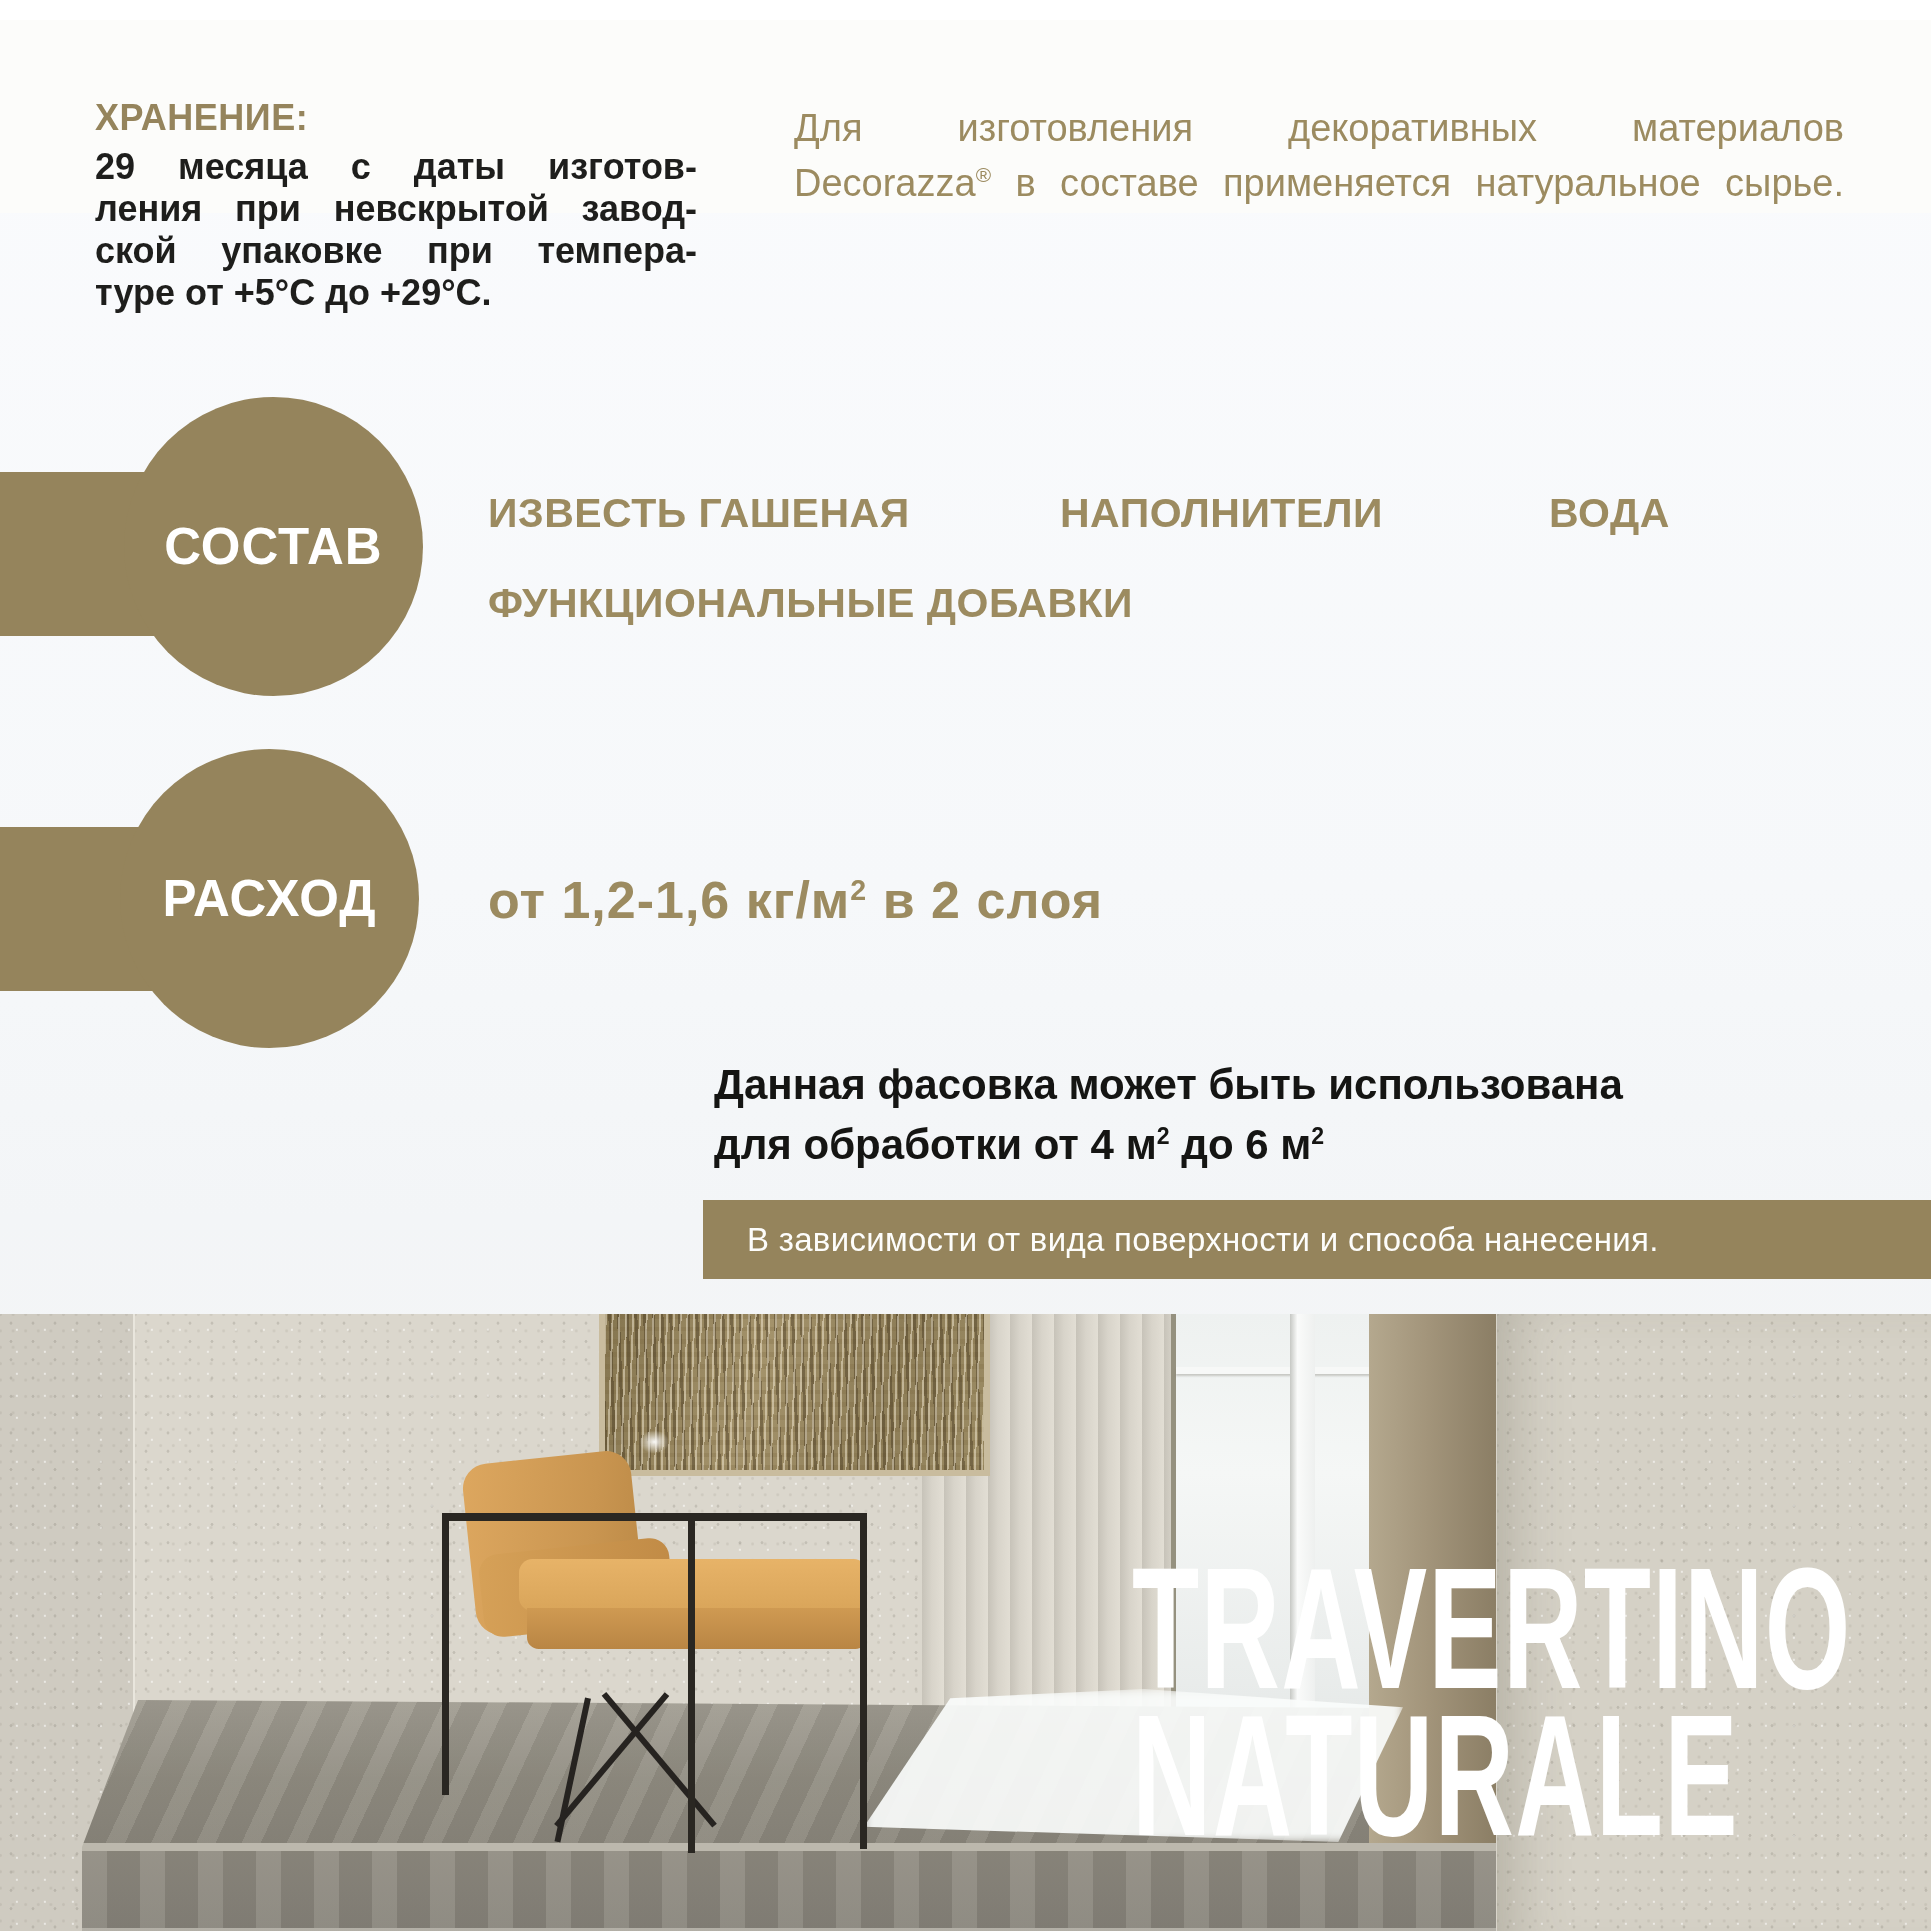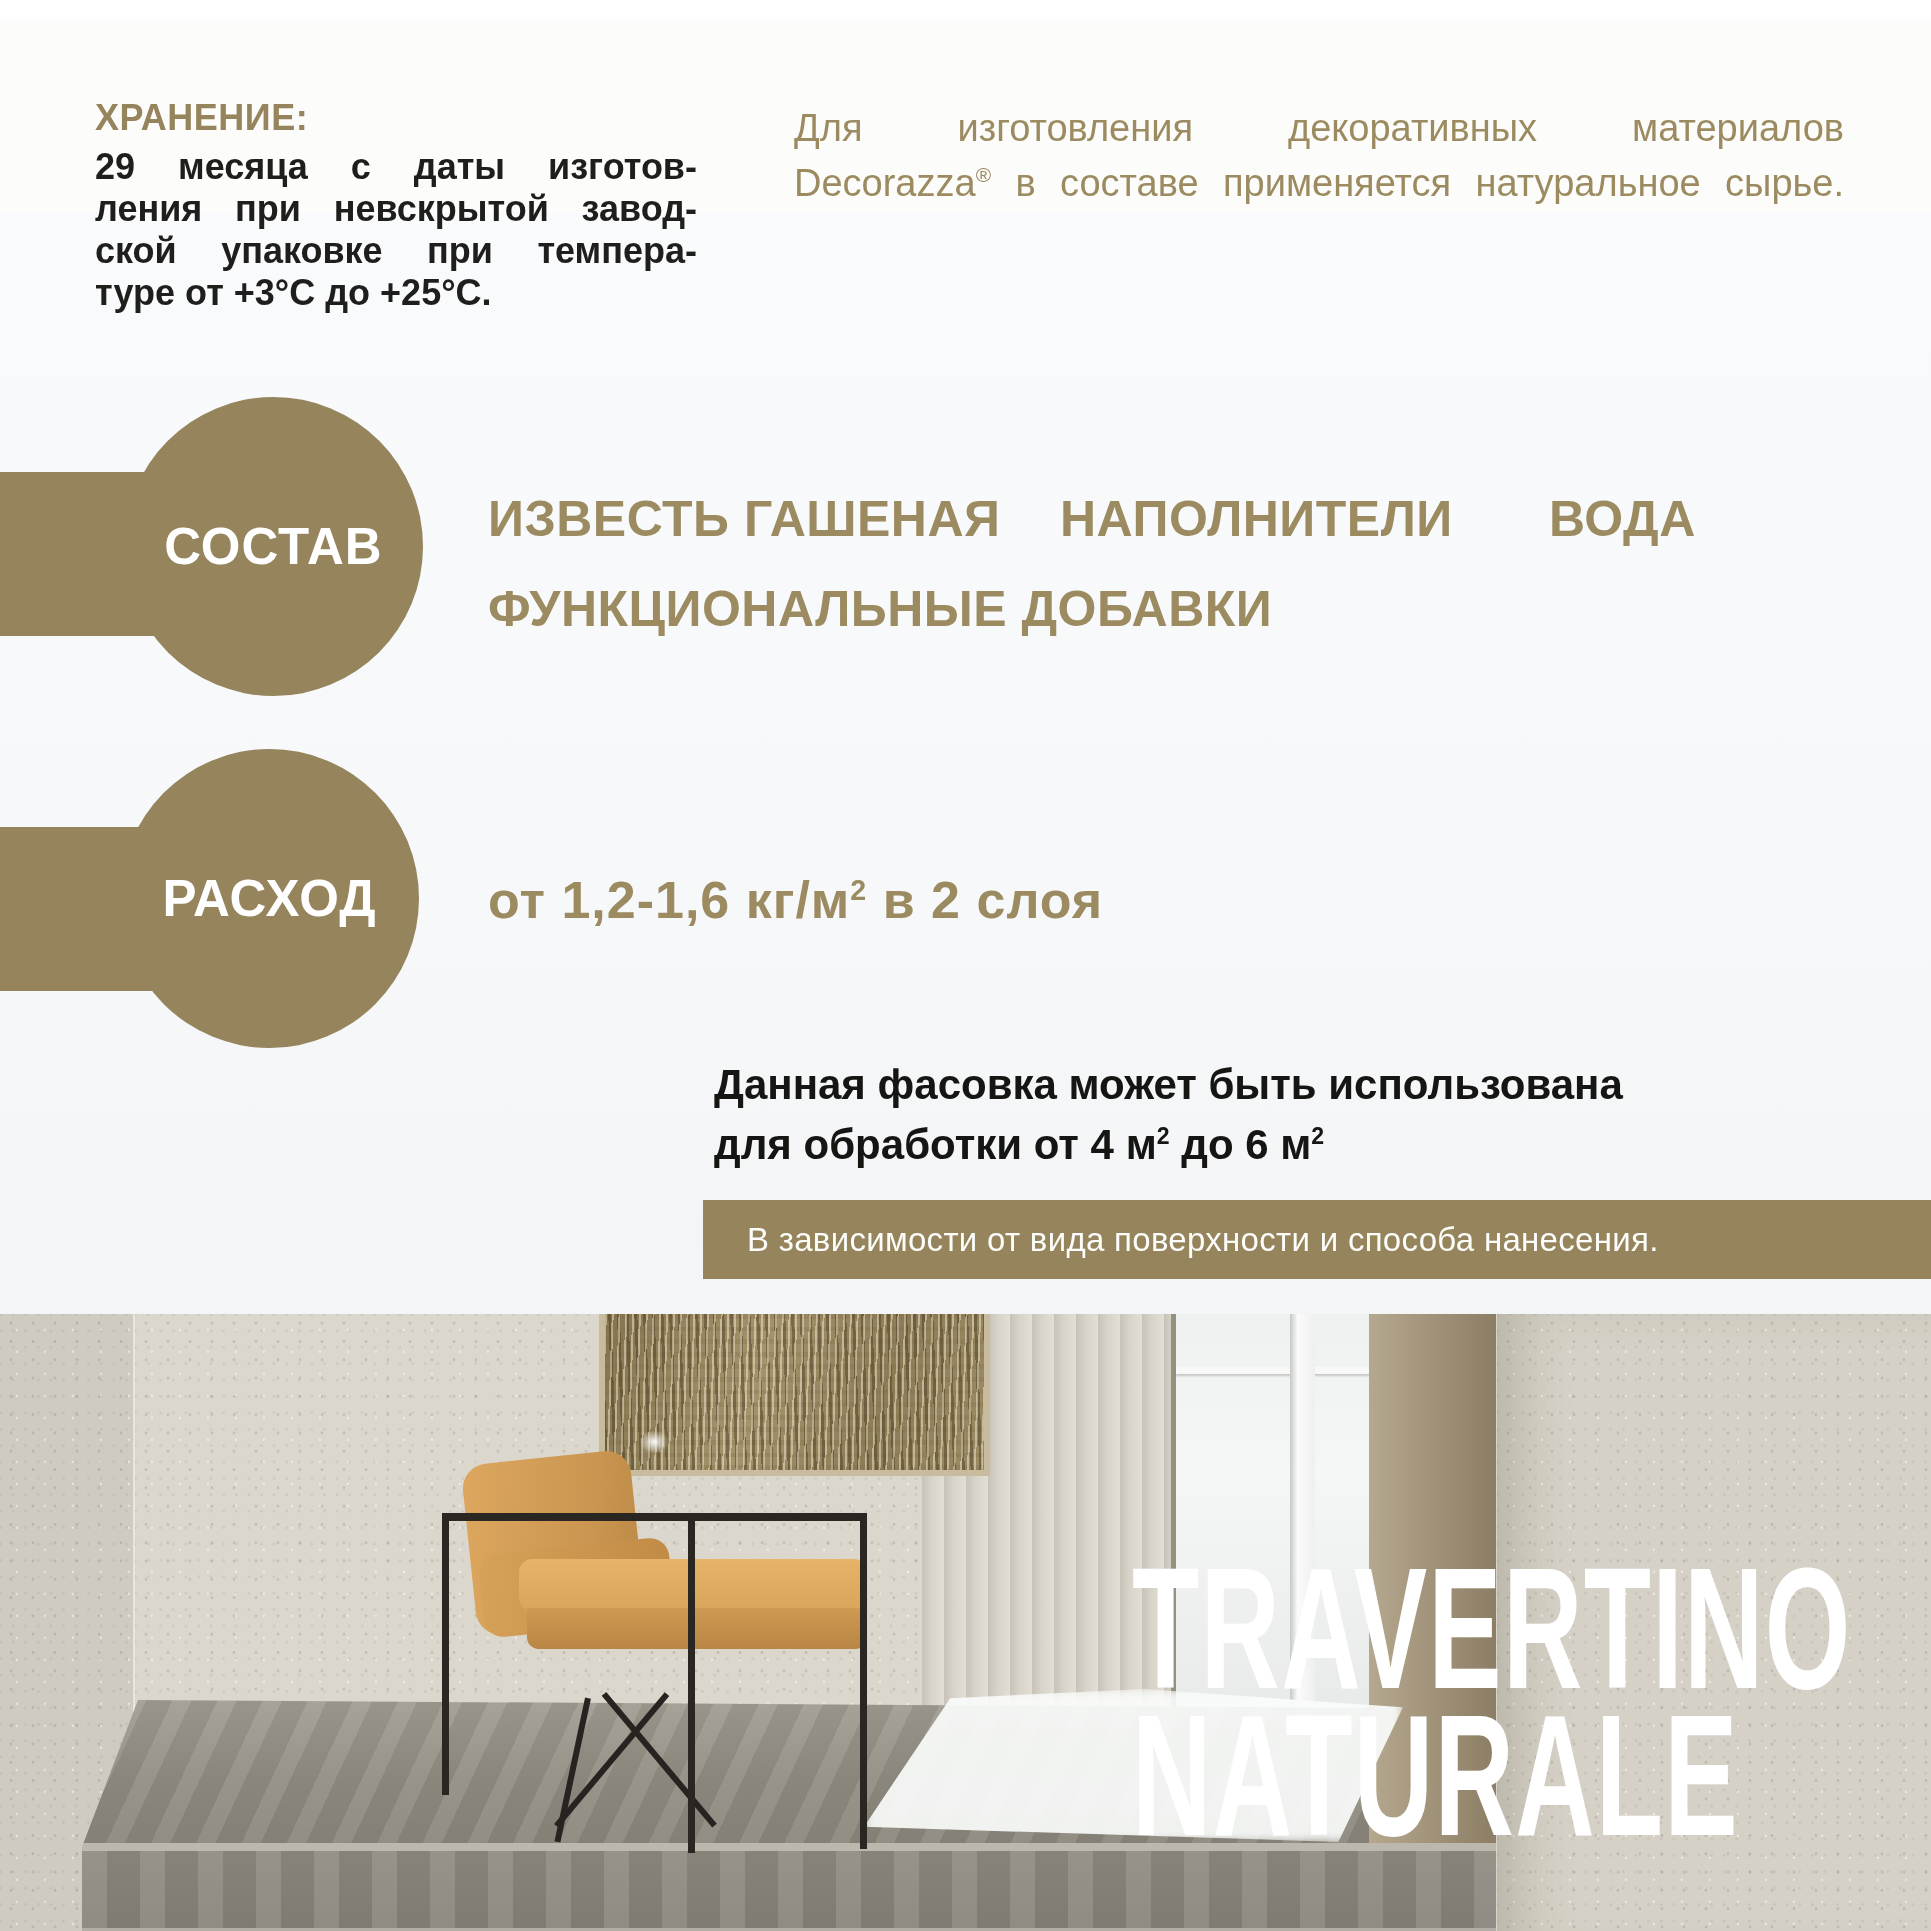--- a/index.html
+++ b/index.html
@@ -22,21 +22,21 @@
   
   .tab-bar { position:absolute; left:0; width:286px; height:164px; background:#95845C; }
   .bar-sostav { top:452px; }
   .bar-rashod { top:807px; }
   .tab-circle { position:absolute; width:299px; height:299px; border-radius:50%; background:#95845C;
                 display:flex; align-items:center; justify-content:center; }
   .circle-sostav { left:124px; top:377px; }
   .circle-rashod { left:120px; top:729px; }
   .tab-label { color:#ffffff; font-size:51px; font-weight:700; letter-spacing:1px; }
 
-  .ingredient { position:absolute; color:#9C8B60; font-size:50px; font-weight:700;
+  .ingredient { position:absolute; color:#9C8B60; font-size:41px; font-weight:700;
                 letter-spacing:0.5px; white-space:nowrap; }
   .ing-1 { left:488px; top:470px; }
   .ing-2 { left:1060px; top:470px; }
   .ing-3 { left:1549px; top:470px; }
   .ing-4 { left:488px; top:560px; }
 
   .consumption-value { position:absolute; left:488px; top:850px; color:#9C8B60;
                        font-size:52px; font-weight:700; letter-spacing:1px; white-space:nowrap; }
 
   .packaging { position:absolute; left:714px; top:1035px; color:#151513;
@@ -133,21 +133,21 @@
 
 <div class="page">
 
   <div class="light-band"></div>
 
   <div class="storage-heading">ХРАНЕНИЕ:</div>
   <div class="storage-text">
     <div class="jline">29 месяца с даты изготов-</div>
     <div class="jline">ления при невскрытой завод-</div>
     <div class="jline">ской упаковке при темпера-</div>
-    <div>туре от +3°С до +25°С.</div>
+    <div>туре от +5°С до +29°С.</div>
   </div>
 
   <div class="intro">
     <div class="jline">Для изготовления декоративных материалов</div>
     <div class="jline"><span>Decorazza</span><sup>®</sup><span> в составе применяется натуральное сырье.</span></div>
   </div>
 
   <div class="tab-bar bar-sostav"></div>
   <div class="tab-circle circle-sostav">
     <span class="tab-label">СОСТАВ</span>

